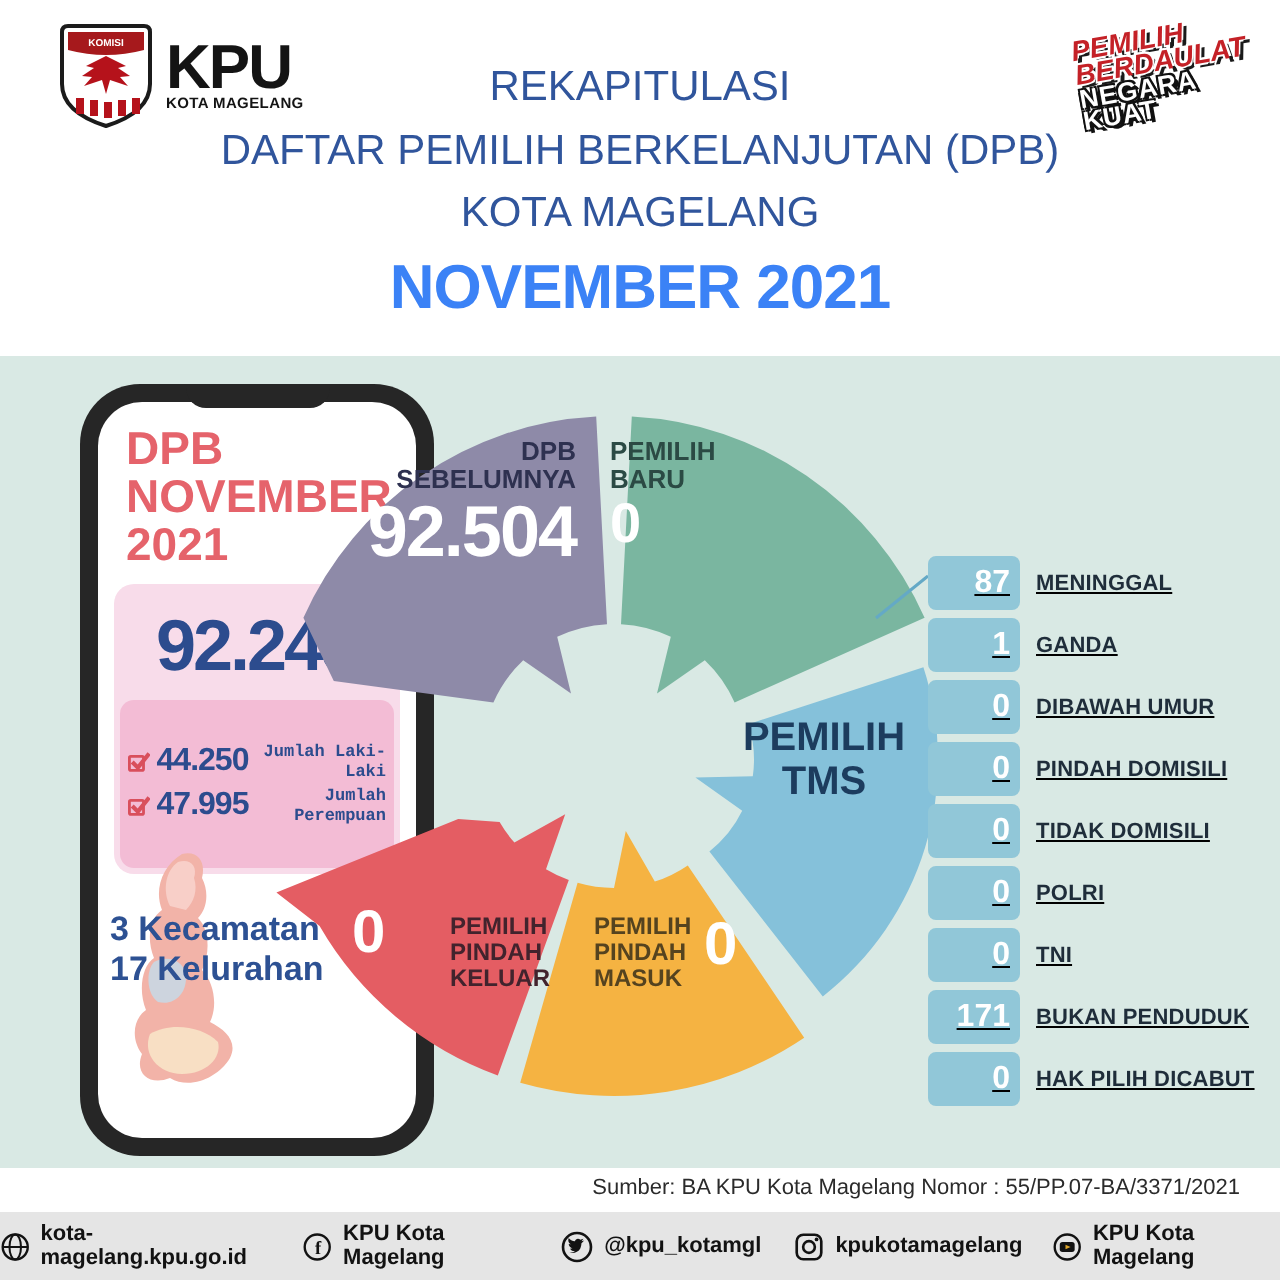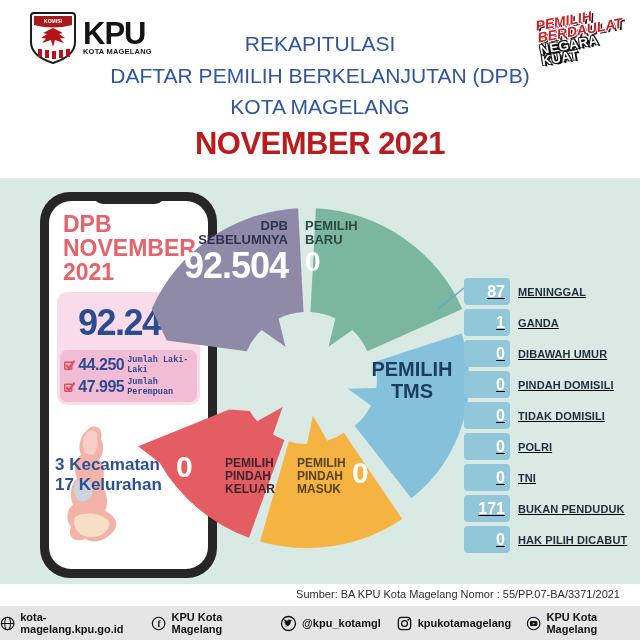--- a/index.html
+++ b/index.html
@@ -6,38 +6,38 @@
   html,body { width:640px; height:640px; }
   body { font-family:"Liberation Sans", sans-serif; background:#ffffff; position:relative; overflow:hidden; }
   .abs { position:absolute; }
 
   
   #logo { left:30px; top:12px; display:flex; align-items:center; gap:7px; }
   #logo .org { font-size:31px; font-weight:bold; letter-spacing:-1px; color:#141414; line-height:0.9; }
   #logo .org-sub { font-size:7.5px; font-weight:bold; color:#141414; letter-spacing:0.2px; }
   #titles { left:0; right:0; top:28px; text-align:center; }
   #titles .tline { font-size:21px; color:#30559c; line-height:1.5; }
-  #titles .period { font-size:31px; font-weight:bold; color:#b91c1c; letter-spacing:-0.5px; margin-top:3px; }
+  #titles .period { font-size:31px; font-weight:bold; color:#3b82f6; letter-spacing:-0.5px; margin-top:3px; }
   #stamp { right:16px; top:12px; transform:rotate(-10deg); line-height:0.88; }
   #stamp .red { font-size:14px; font-weight:bold; font-style:italic; color:#c42127;
     text-shadow:-1px -1px 0 #fff,1px -1px 0 #fff,-1px 1px 0 #fff,2px 2px 0 #1a1a1a; }
   #stamp .wht { font-size:13px; font-weight:bold; color:#ffffff; letter-spacing:0.5px;
     text-shadow:-1px -1px 0 #111,1px -1px 0 #111,-1px 1px 0 #111,1px 1px 0 #111,2px 2px 0 #111; }
 
   
   #panel { left:0; top:178px; width:640px; height:406px; background:#d9e9e4; }
 
   
   #phone { left:40px; top:192px; width:177px; height:386px; background:#262626; border-radius:30px; }
   #screen { position:absolute; left:9px; top:9px; right:9px; bottom:9px; background:#ffffff; border-radius:22px; overflow:hidden; }
   #notch { position:absolute; left:50%; top:0; transform:translateX(-50%); width:72px; height:12px; background:#262626; border-radius:0 0 10px 10px; }
   #phone-heading { position:absolute; left:14px; top:12px; font-size:23px; line-height:1.04; font-weight:bold; color:#e5636b; }
   #pink-box { position:absolute; left:8px; top:91px; width:143px; background:#f8dcea; border-radius:10px; padding-top:10px; }
   #total-num { font-size:36px; font-weight:bold; color:#2c4c8e; letter-spacing:-1.5px; text-align:center; padding-bottom:6px; }
-  #pink-inner { background:#f3bcd5; border-radius:7px; margin:0 3px 3px 3px; padding:4px 3px; }
+  #pink-inner { background:#f3bcd5; border-radius:7px; margin:0 3px 3px 3px; padding:20px 3px;text-align:right; }
   .sex-row { display:flex; align-items:center; gap:3px; padding:1px 1px; }
   .sex-val { font-size:16px; font-weight:bold; color:#2c4c8e; letter-spacing:-0.5px; }
   .sex-lbl { font-size:8.5px; font-weight:bold; color:#2c4c8e;font-family:Liberation Mono, monospace; }
   #map-wrap { position:absolute; left:12px; top:224px; }
   #region-text { position:absolute; left:6px; top:254px; font-size:17px; line-height:1.15; font-weight:bold; color:#2d5193; }
 
   
   .wlabel { line-height:1.08; font-weight:bold; }
   .wval { color:#ffffff; font-weight:bold; }
   #lbl-prev { left:160px; top:219px; width:128px; text-align:right; font-size:13px; color:#2e3150; }

